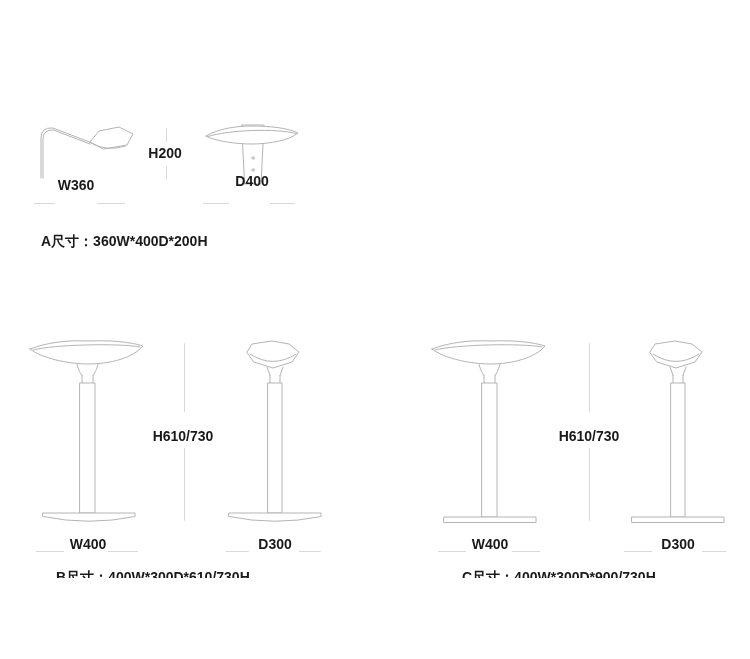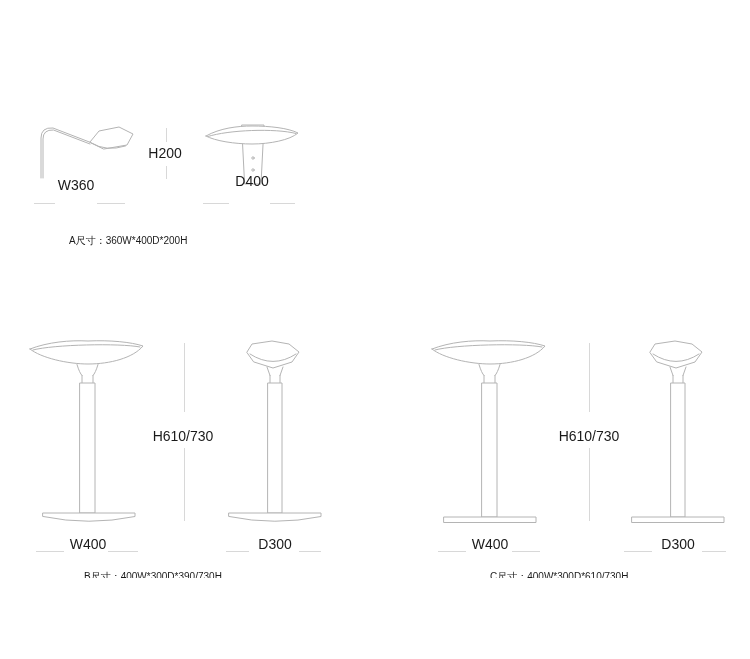--- a/index.html
+++ b/index.html
@@ -4,32 +4,32 @@
 <style>
   :root{
     --drawing-stroke:#b4b4b4;
     --dim-line:#d8d8d8;
     --label-text:#1a1a1a;
   }
   html,body{margin:0;padding:0;background:#ffffff;}
   .canvas{
     position:relative;width:750px;height:578px;background:#ffffff;overflow:hidden;
     font-family:"Liberation Sans","DejaVu Sans",sans-serif;
+    font-weight:bold;
   }
   .drawing{position:absolute;color:var(--drawing-stroke);}
   .dim-v{position:absolute;width:1px;background:var(--dim-line);}
   .dim-h{position:absolute;height:1px;background:var(--dim-line);}
   .dim-text{
     position:absolute;font-size:14px;line-height:15px;color:var(--label-text);
     text-align:center;white-space:nowrap;
   }
   .caption{
-    position:absolute;font-size:10px;line-height:16px;color:var(--label-text);
+    position:absolute;font-size:14px;line-height:16px;color:var(--label-text);
     white-space:nowrap;
-    margin-left:28px;
   }
 </style>
 </head>
 <body>
 
 <div class="canvas">
 
   <svg class="drawing" style="left:33px;top:112px" width="105" height="70" viewBox="0 0 105 70">
     <g fill="none" stroke="currentColor" stroke-width="1" stroke-linejoin="round" stroke-linecap="round">
       <path d="M8,66 L8,26 Q8,15 20,16 L59,31"></path>
@@ -90,21 +90,21 @@
   </svg>
 
   <div class="dim-h" style="left:36px;top:551px;width:28px"></div>
   <div class="dim-text" style="left:66px;top:537px;width:44px">W400</div>
   <div class="dim-h" style="left:108px;top:551px;width:30px"></div>
 
   <div class="dim-h" style="left:226px;top:551px;width:23px"></div>
   <div class="dim-text" style="left:253px;top:537px;width:44px">D300</div>
   <div class="dim-h" style="left:299px;top:551px;width:22px"></div>
 
-  <div class="caption" style="left:56px;top:569px">B尺寸：400W*300D*390/730H</div>
+  <div class="caption" style="left:56px;top:569px">B尺寸：400W*300D*610/730H</div>
 
   <svg class="drawing" style="left:430px;top:336px" width="118" height="190" viewBox="0 0 118 190">
     <g fill="none" stroke="currentColor" stroke-width="1" stroke-linejoin="round" stroke-linecap="round">
       <path fill="#ffffff" d="M2,13 C20,6 42,4 60,5 C82,4 103,6 115,10 C105,22 82,28 60,28 C40,28 13,22 2,13 Z"></path>
       <path d="M5,14 C25,8.5 92,7 112,11"></path>
       <path d="M49,28.5 Q51.5,37 54,39.5 M70,28.5 Q67.5,37 65,39.5"></path>
       <path d="M54,39.5 L54,47 M65,39.5 L65,47"></path>
       <rect fill="#ffffff" x="52" y="47" width="15" height="134"></rect>
       <rect fill="#ffffff" x="14" y="181" width="92" height="5.5"></rect>
     </g>
@@ -126,15 +126,15 @@
   </svg>
 
   <div class="dim-h" style="left:438px;top:551px;width:28px"></div>
   <div class="dim-text" style="left:468px;top:537px;width:44px">W400</div>
   <div class="dim-h" style="left:512px;top:551px;width:28px"></div>
 
   <div class="dim-h" style="left:624px;top:551px;width:28px"></div>
   <div class="dim-text" style="left:656px;top:537px;width:44px">D300</div>
   <div class="dim-h" style="left:702px;top:551px;width:24px"></div>
 
-  <div class="caption" style="left:462px;top:569px">C尺寸：400W*300D*610/730H</div>
+  <div class="caption" style="left:462px;top:569px">C尺寸：400W*300D*900/730H</div>
 
 </div>
 
 </body></html>

